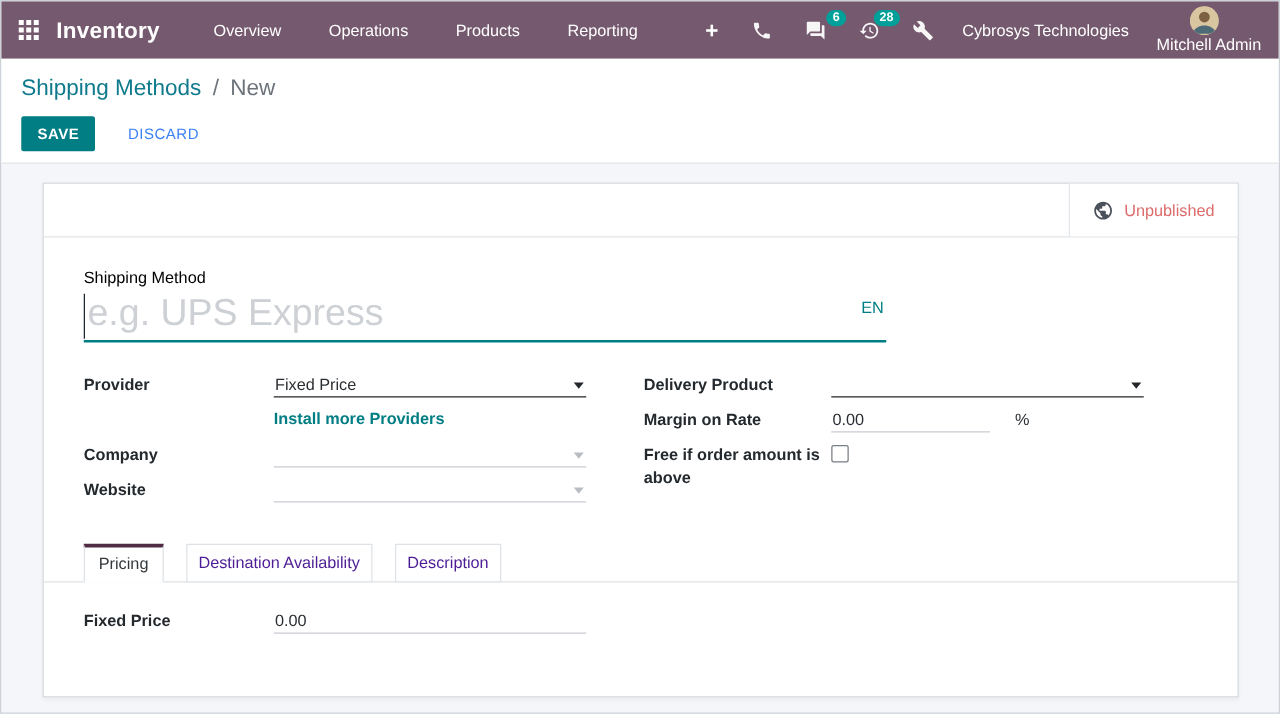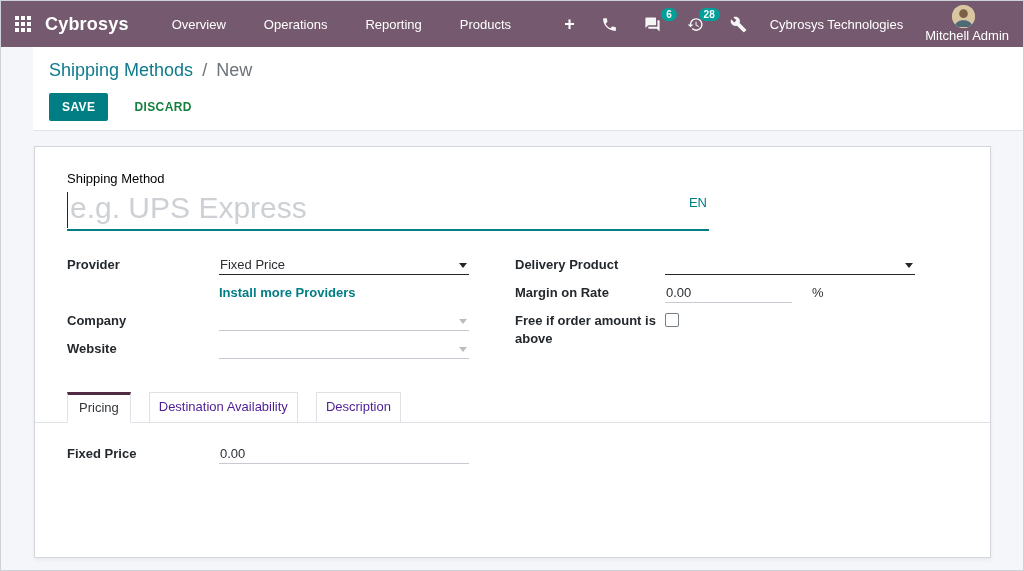--- a/index.html
+++ b/index.html
@@ -34,34 +34,34 @@
     background: #00a09a; color: #fff; font-size: 10px; font-weight: bold;
     border-radius: 9px; padding: 1px 5px; min-width: 15px; text-align: center;
   }
   .company-name { font-size: 13px; margin: 0 22px 0 10px; cursor: pointer; }
   .user-menu { display: flex; align-items: center; cursor: pointer; flex-direction: column; }
   .avatar { width: 23px; height: 23px; border-radius: 50%; overflow: hidden; margin-right: 7px; background:#d9c5a0; }
   .avatar svg { width: 100%; height: 100%; display: block; }
   .user-name { font-size: 13px; }
 
   
-  .control-panel { background: #fff; border-bottom: 1px solid #dfe3e8; padding: 13px 16px 9px 16px; margin-left: 32px; }
+  .control-panel { background: #fff; border-bottom: 1px solid #dfe3e8; padding: 13px 16px 9px 16px; }
   .breadcrumb { font-size: 18px; }
   .breadcrumb .bc-parent { color: #0e7a8c; cursor: pointer; }
   .breadcrumb .bc-sep { color: #6d737a; margin: 0 4px; }
   .breadcrumb .bc-current { color: #6d737a; }
   .cp-buttons { margin-top: 12px; display: flex; align-items: center; }
   .btn-save {
     background: #017e84; color: #fff; border: none; font-family: inherit;
     font-size: 12px; font-weight: bold; letter-spacing: .4px;
     padding: 7px 13px; border-radius: 2px; cursor: pointer;
   }
   .btn-discard {
-    background: transparent; border: none; color: #15803d; font-family: inherit;
-    font-size: 12px; font-weight: bold; letter-spacing: .4px;
+    background: transparent; border: none; color: #3b82f6; font-family: inherit;
+    font-size: 12px; font-weight: normal; letter-spacing: .4px;
     margin-left: 16px; padding: 7px 10px; cursor: pointer;
   }
 
   
   .content { padding-top: 15px; height: 440px; }
   .sheet {
     width: 957px; height: 412px; margin-left: 33px;
     background: #fff; border: 1px solid #d3d6dc;
     box-shadow: 0 2px 4px rgba(40,50,70,.06);
   }
@@ -136,26 +136,26 @@
     <span></span>
       <span></span>
       <span></span>
       <span></span>
       <span></span>
       <span></span>
       <span></span>
       <span></span>
       <span></span>
   </div>
-  <div class="app-name" data-interactable="true">Cybrosys</div>
+  <div class="app-name" data-interactable="true">Inventory</div>
   <div class="nav-menu" data-interactable="false">
     <div class="nav-item" data-interactable="true">Overview</div>
     <div class="nav-item" data-interactable="true">Operations</div>
+    <div class="nav-item" data-interactable="true">Products</div>
     <div class="nav-item" data-interactable="true">Reporting</div>
-    <div class="nav-item" data-interactable="true">Products</div>
   </div>
   <div class="nav-right">
     <div class="nav-ico plus-ico" data-interactable="true">+</div>
     <div class="nav-ico" data-interactable="true">
       <svg viewBox="0 0 24 24">
           <path d="M6.62 10.79c1.44 2.83 3.76 5.14 6.59 6.59l2.2-2.21c.27-.27.67-.36 1.02-.24 1.12.37 2.33.57 3.57.57.55 0 1 .45 1 1V20c0 .55-.45 1-1 1-9.39 0-17-7.61-17-17 0-.55.45-1 1-1h3.5c.55 0 1 .45 1 1 0 1.25.2 2.45.57 3.57.11.35.03.74-.25 1.02l-2.2 2.2z"></path>
         </svg>
     </div>
     <div class="nav-ico" data-interactable="true">
       <svg viewBox="0 0 24 24">
@@ -196,20 +196,28 @@
   </div>
   <div class="cp-buttons">
     <button class="btn-save" data-interactable="true">SAVE</button>
     <button class="btn-discard" data-interactable="true">DISCARD</button>
   </div>
 </div>
 
 <div class="content" data-interactable="false">
   <div class="sheet" data-interactable="false">
 
+    <div class="sheet-header" data-interactable="false">
+      <div class="status-btn" data-interactable="true">
+        <svg viewBox="0 0 24 24" data-interactable="false">
+            <path d="M12 2C6.48 2 2 6.48 2 12s4.48 10 10 10 10-4.48 10-10S17.52 2 12 2zm-1 17.93c-3.95-.49-7-3.85-7-7.93 0-.62.08-1.21.21-1.79L9 15v1c0 1.1.9 2 2 2v1.93zm6.9-2.54c-.26-.81-1-1.39-1.9-1.39h-1v-3c0-.55-.45-1-1-1H8v-2h2c.55 0 1-.45 1-1V7h2c1.1 0 2-.9 2-2v-.41c2.93 1.19 5 4.06 5 7.41 0 2.08-.8 3.97-2.1 5.39z"></path>
+          </svg>
+        <span class="status-label" data-interactable="false">Unpublished</span>
+      </div>
+    </div>
 
     <div class="form-body">
 
       <div class="title-group" data-interactable="false">
         <div class="title-label" data-interactable="false">Shipping Method</div>
         <div class="title-input-wrap">
           <div class="text-caret" data-interactable="false"></div>
           <input class="title-input" type="text" data-interactable="true" placeholder="e.g. UPS Express" style="">
           <span class="lang-tag" data-interactable="true">EN</span>
         </div>

